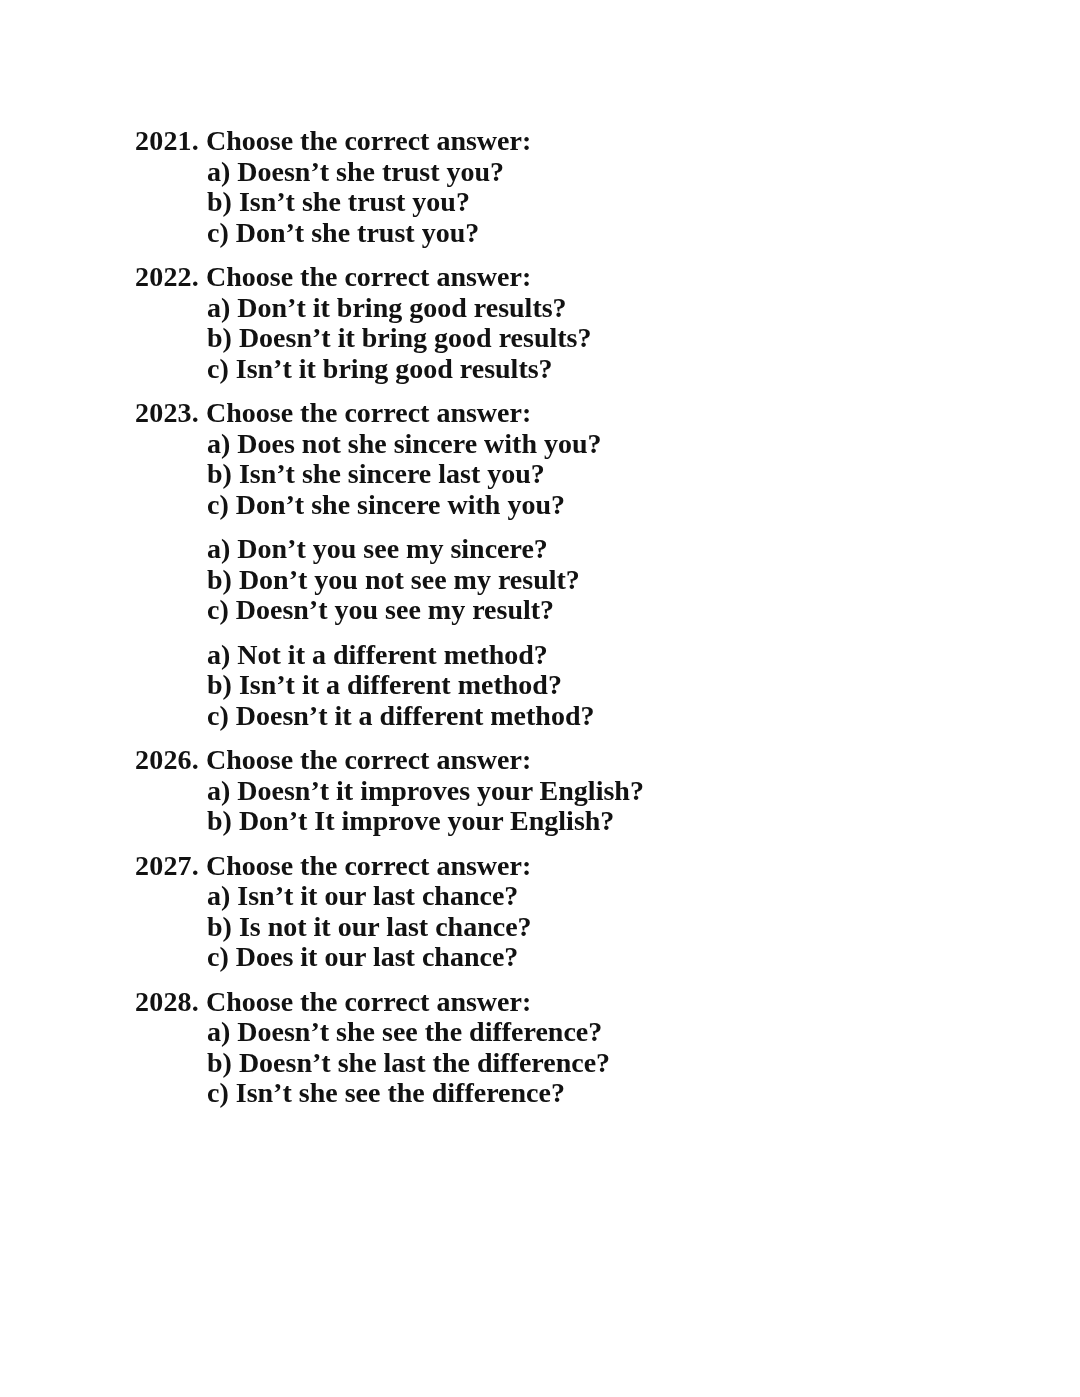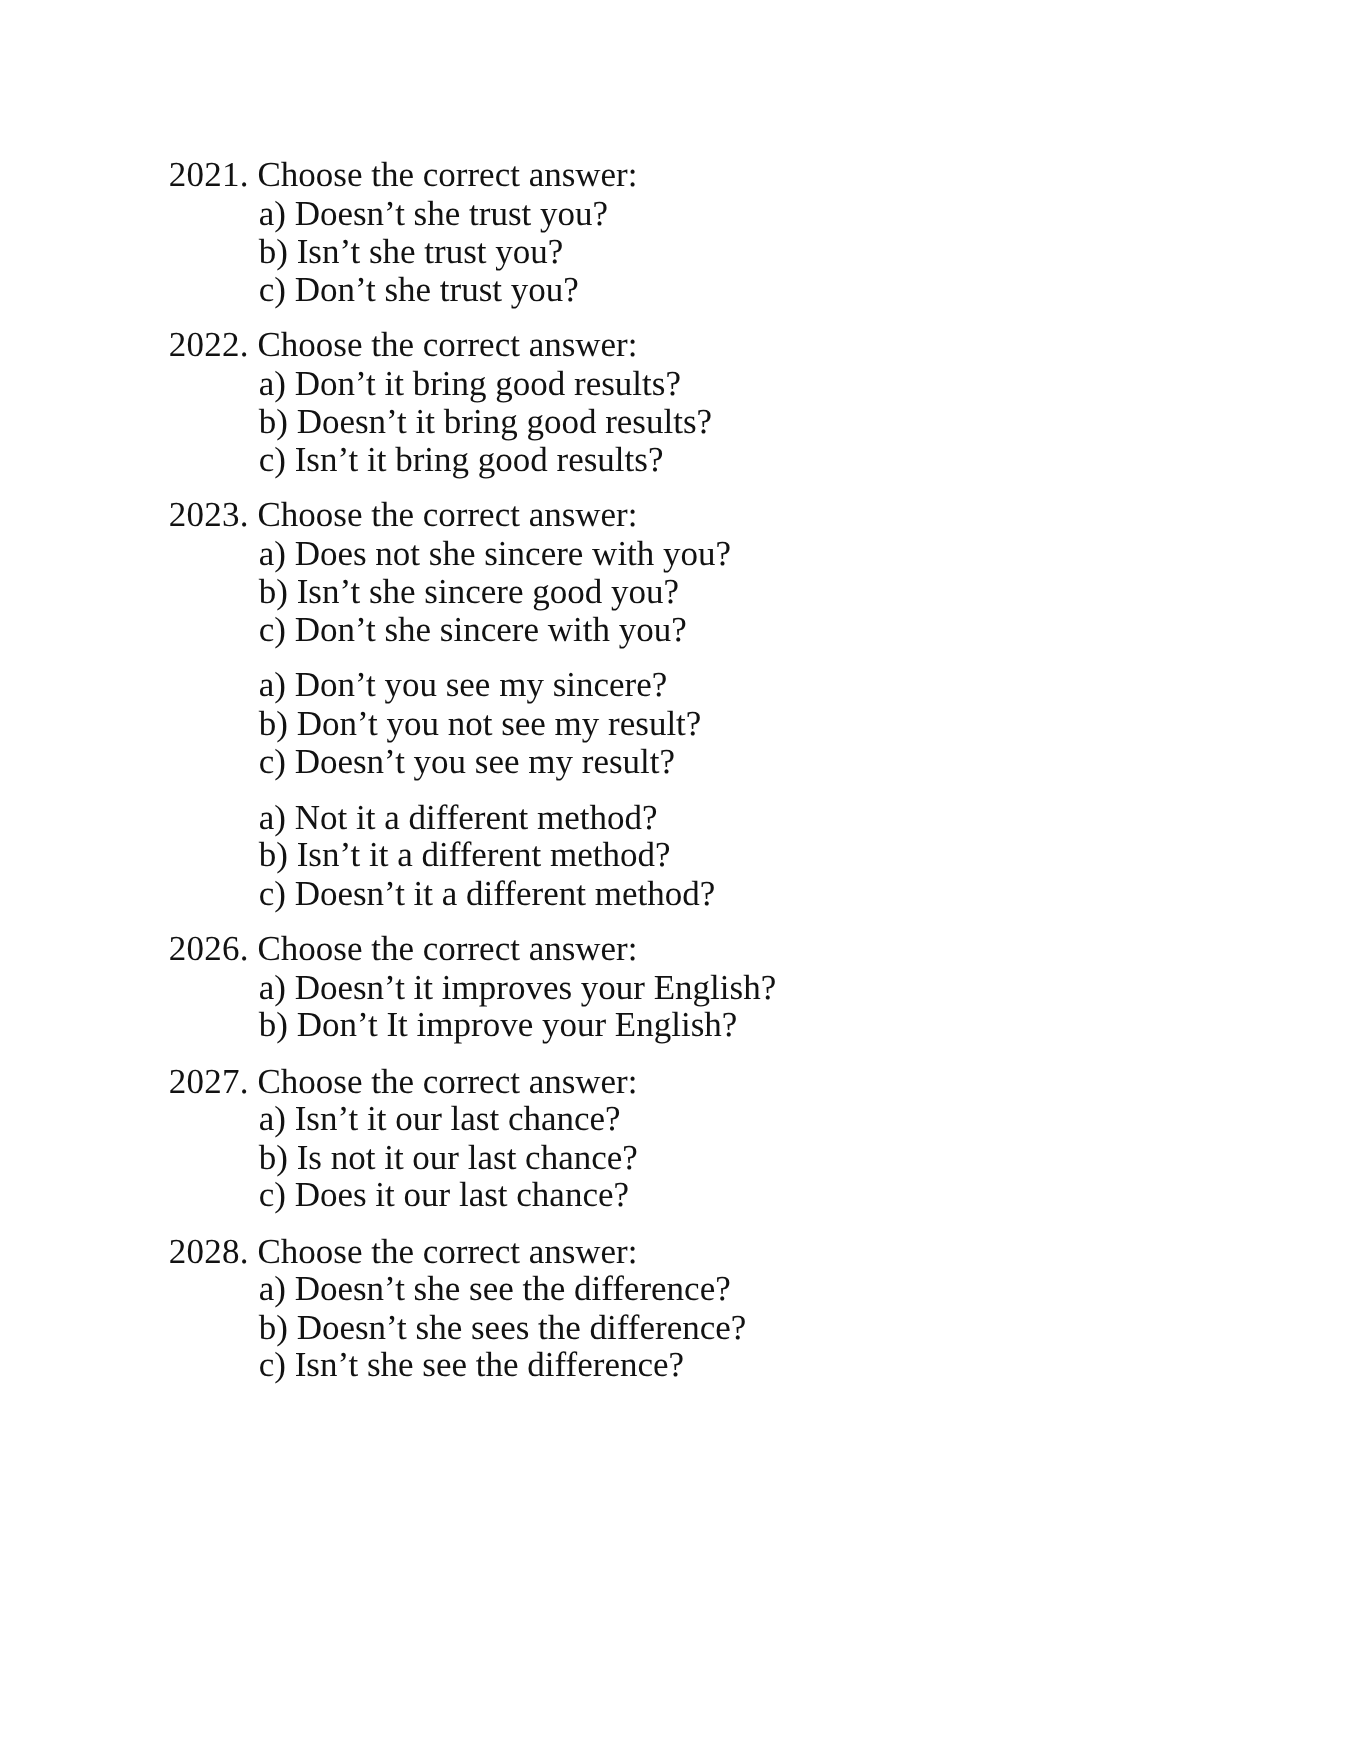--- a/index.html
+++ b/index.html
@@ -13,20 +13,21 @@
     overflow: hidden;
     font-family: "Liberation Serif", serif;
     color: #121212;
   }
   .page {
     box-sizing: border-box;
     width: 892px;
     height: 1397px;
     padding: 126px 60px 0 135px;
     background: #ffffff;
+    font-weight: bold;
   }
   .question {
     margin: 0 0 14px 0;
   }
   .question p {
     margin: 0;
     font-size: 28px;
     line-height: 30.5px;
     white-space: nowrap;
   }
@@ -69,21 +70,21 @@
         </div>
   </section>
 
   <section class="question">
     <p class="q-head">
       <span class="q-num">2023.</span>
       <span class="q-prompt">Choose the correct answer:</span>
     </p>
     <div class="q-options">
           <p class="q-option">a) Does not she sincere with you?</p>
-          <p class="q-option">b) Isn’t she sincere good you?</p>
+          <p class="q-option">b) Isn’t she sincere last you?</p>
           <p class="q-option">c) Don’t she sincere with you?</p>
         </div>
   </section>
 
   <section class="question">
     <div class="q-options">
           <p class="q-option">a) Don’t you see my sincere?</p>
           <p class="q-option">b) Don’t you not see my result?</p>
           <p class="q-option">c) Doesn’t you see my result?</p>
         </div>
@@ -120,18 +121,18 @@
         </div>
   </section>
 
   <section class="question">
     <p class="q-head">
       <span class="q-num">2028.</span>
       <span class="q-prompt">Choose the correct answer:</span>
     </p>
     <div class="q-options">
           <p class="q-option">a) Doesn’t she see the difference?</p>
-          <p class="q-option">b) Doesn’t she sees the difference?</p>
+          <p class="q-option">b) Doesn’t she last the difference?</p>
           <p class="q-option">c) Isn’t she see the difference?</p>
         </div>
   </section>
 </div>
 </main>
 
 </body></html>

